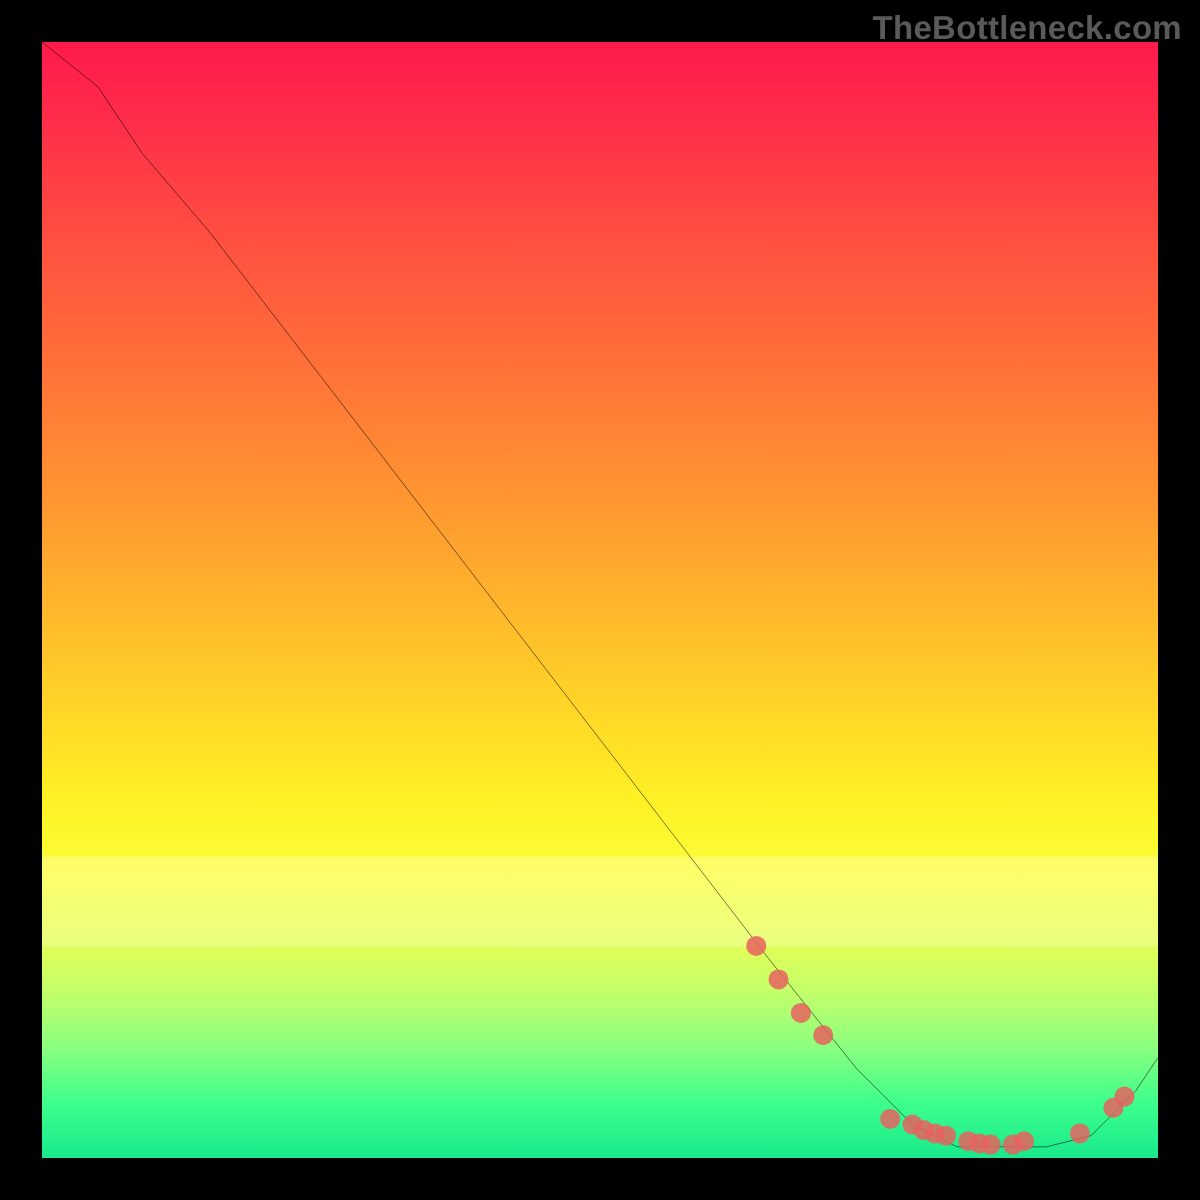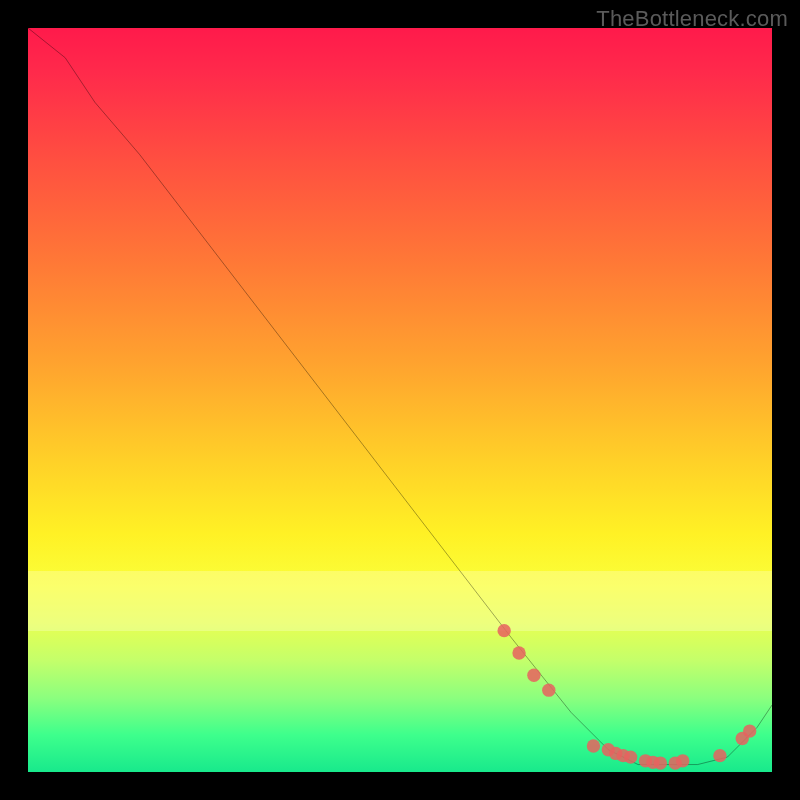--- a/index.html
+++ b/index.html
@@ -16,21 +16,21 @@
     width: 800px;
     height: 800px;
     background: #000;
   }
   .watermark {
     position: absolute;
     top: 6px;
     right: 12px;
     color: #5a5a5a;
     font-size: 22px;
-    font-weight: 400;
+    font-weight: 700;
     letter-spacing: 0.2px;
     z-index: 5;
   }
   .plot-area {
     position: absolute;
     left: 28px;
     top: 28px;
     width: 744px;
     height: 744px;
     

